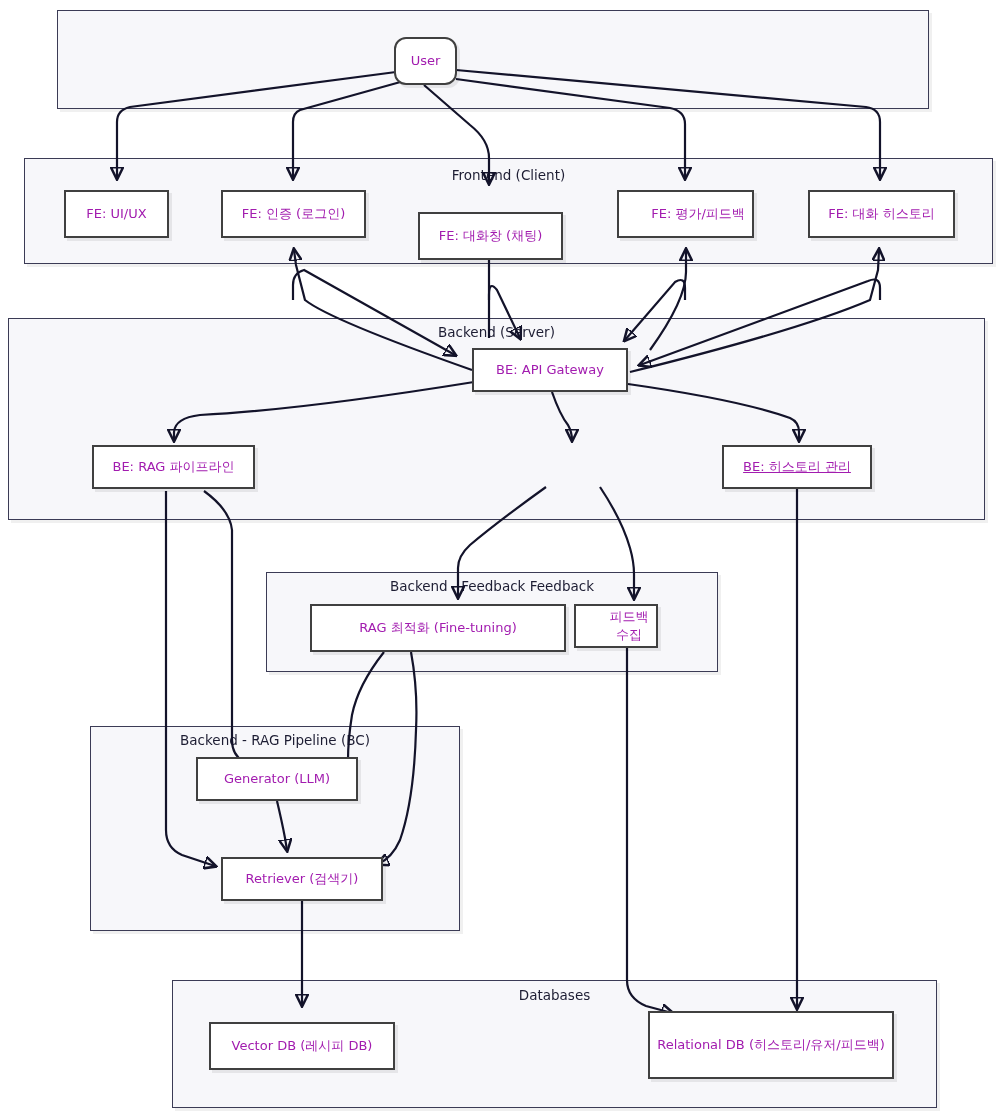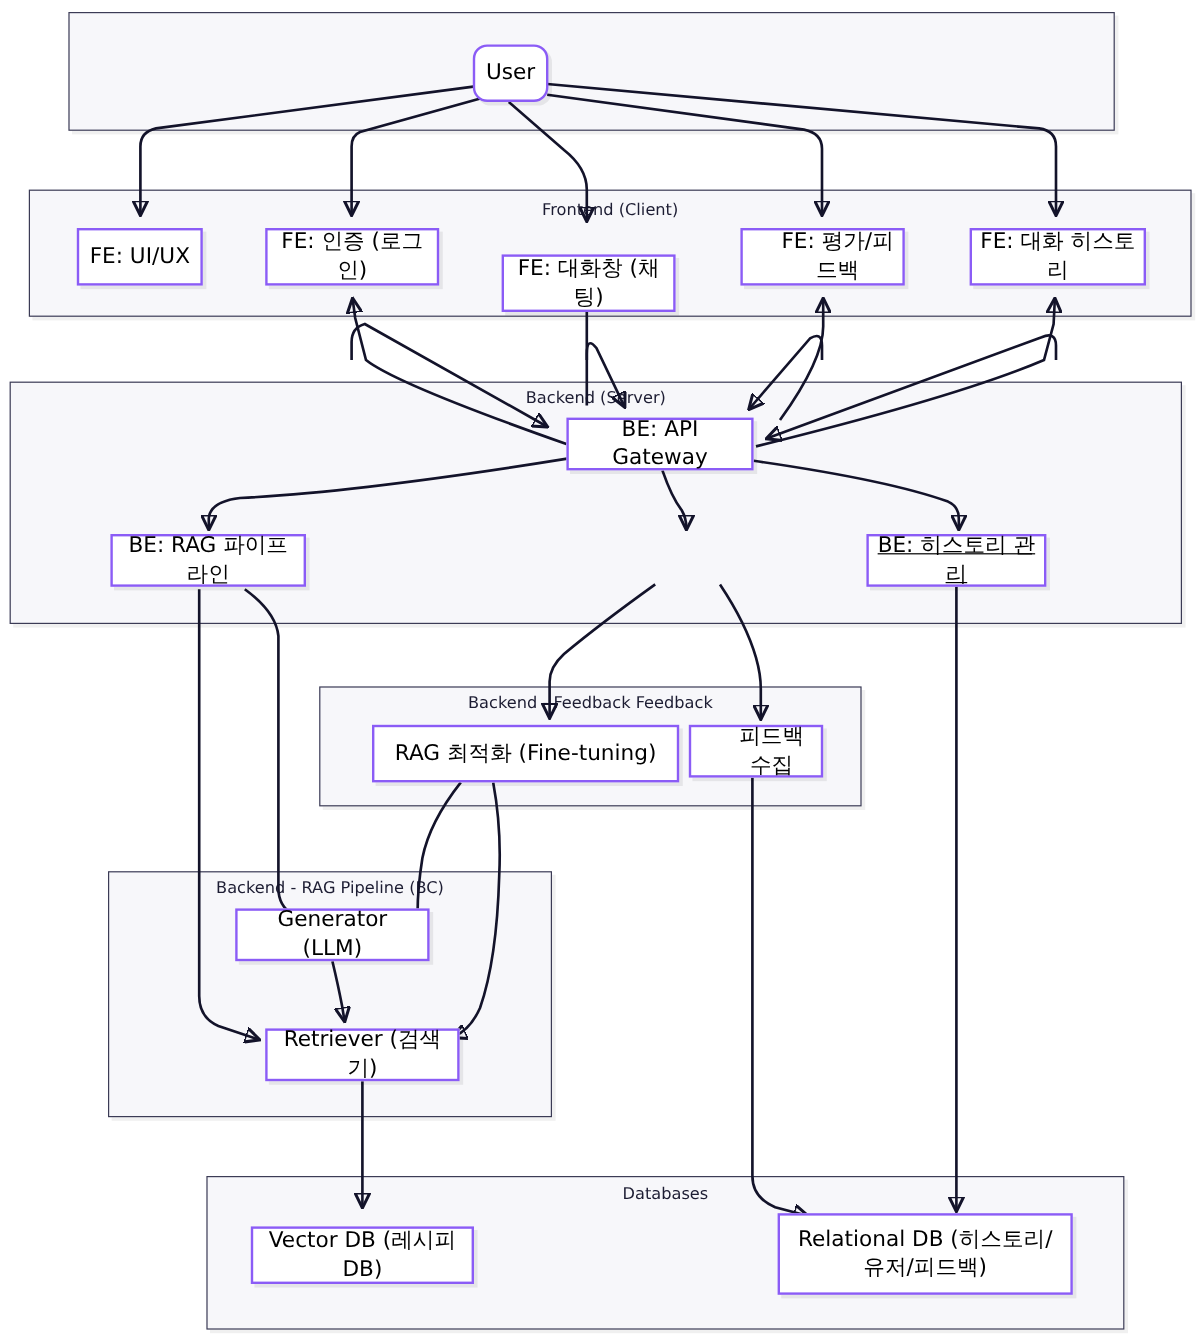--- a/index.html
+++ b/index.html
@@ -17,29 +17,29 @@
     position:absolute;
     left:0;right:0;
     text-align:center;
     font-size:13.5px;
     color:#1d1d33;
     white-space:nowrap;
   }
   .node{
     position:absolute;
     background:#ffffff;
-    border:2px solid #8b5cf6;
+    border:2px solid #404040;
     box-shadow:3px 3px 0 rgba(0,0,0,0.07);
     box-sizing:border-box;
     display:flex;
     align-items:center;
     justify-content:center;
     text-align:center;
-    font-size:18px;
-    color:#000000;
+    font-size:13px;
+    color:#a21caf;
     line-height:1.35;
     padding:2px 6px;
   }
   .node.rounded{border-radius:12px;}
   svg#edges{position:absolute;left:0;top:0;width:1001px;height:1116px;pointer-events:none;}
   svg#edges path{fill:none;stroke:#13132a;stroke-width:2.2;}
 </style>
 </head>
 <body>
 
@@ -149,21 +149,21 @@
 
 
   <div class="node" style="left:722px;top:445px;width:150px;height:44px;text-decoration:underline;">
     <span>BE: 히스토리 관리</span>
   </div>
 
   <div class="node" style="left:310px;top:604px;width:256px;height:48px;">
     <span>RAG 최적화 (Fine-tuning)</span>
   </div>
 
-  <div class="node" style="left:574px;top:604px;width:112px;height:44px;padding-left:32px;">
+  <div class="node" style="left:574px;top:604px;width:84px;height:44px;padding-left:32px;">
     <span>피드백 수집</span>
   </div>
 
   <div class="node" style="left:196px;top:757px;width:162px;height:44px;">
     <span>Generator (LLM)</span>
   </div>
 
   <div class="node" style="left:221px;top:857px;width:162px;height:44px;">
     <span>Retriever (검색기)</span>
   </div>

